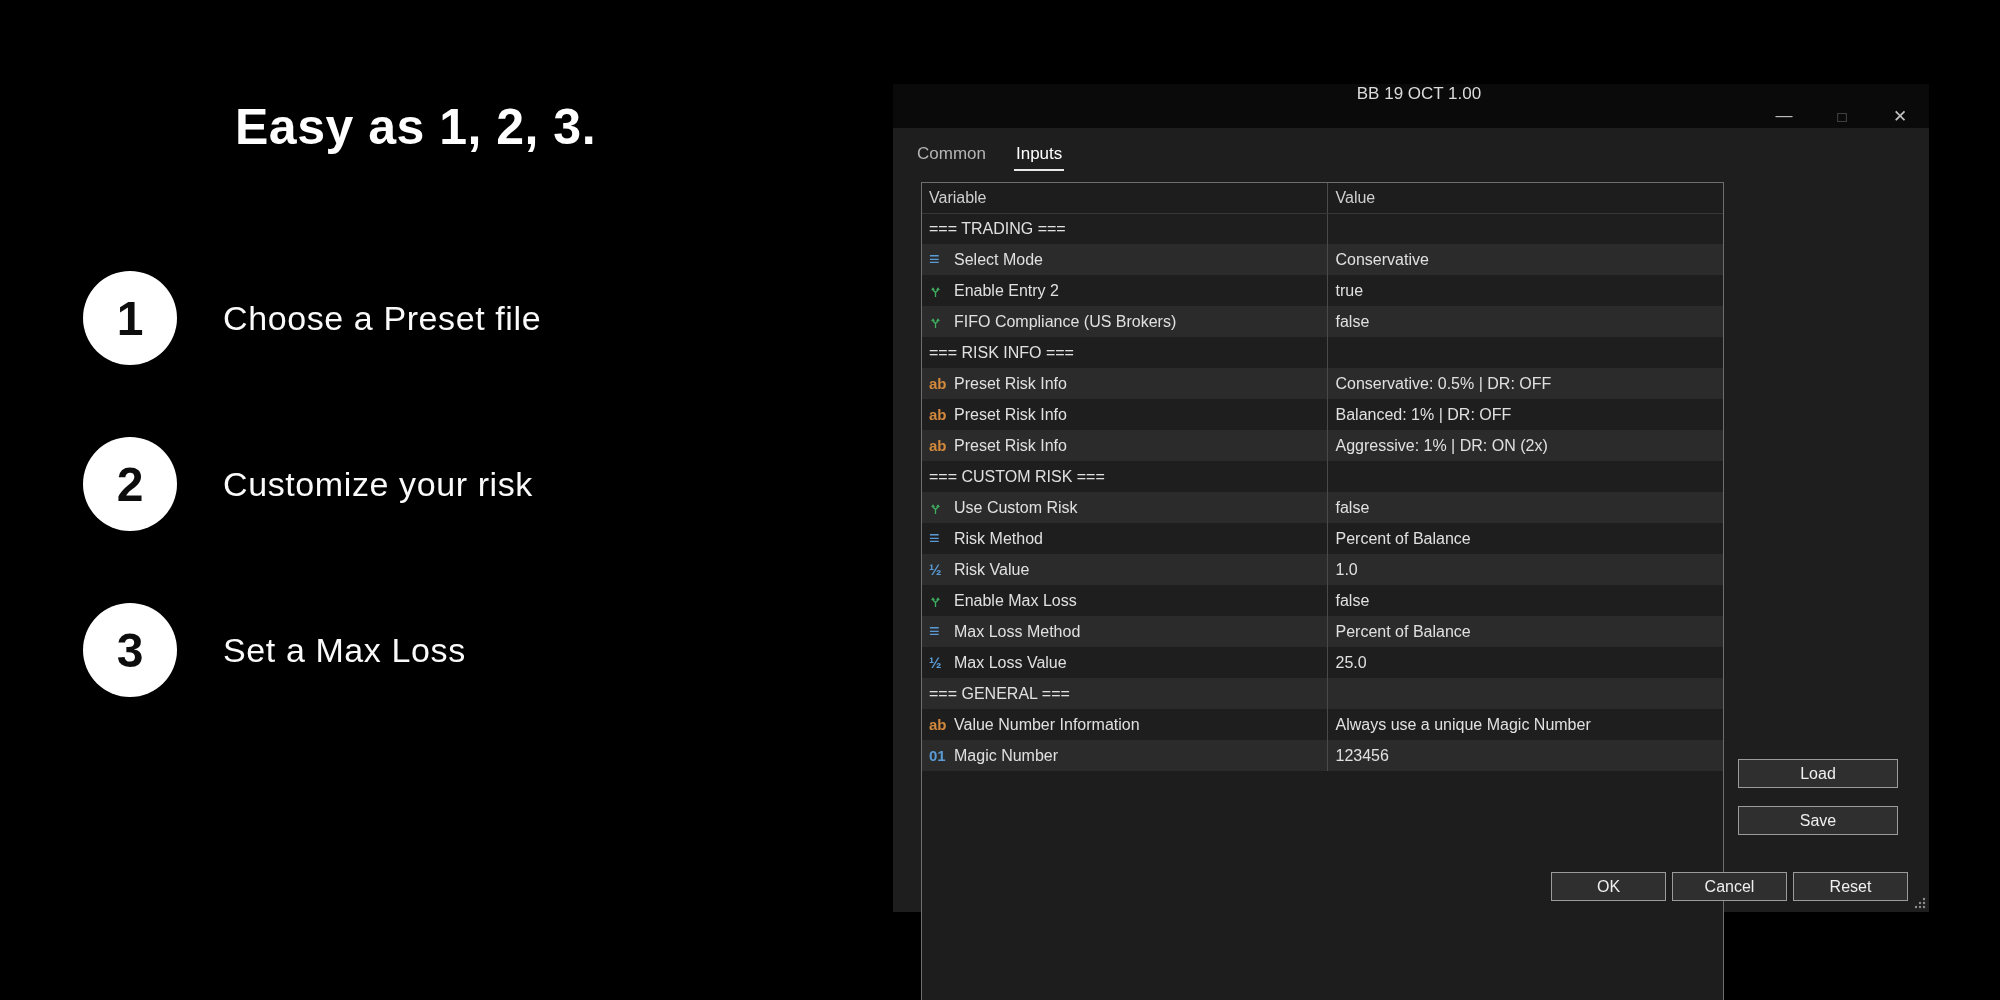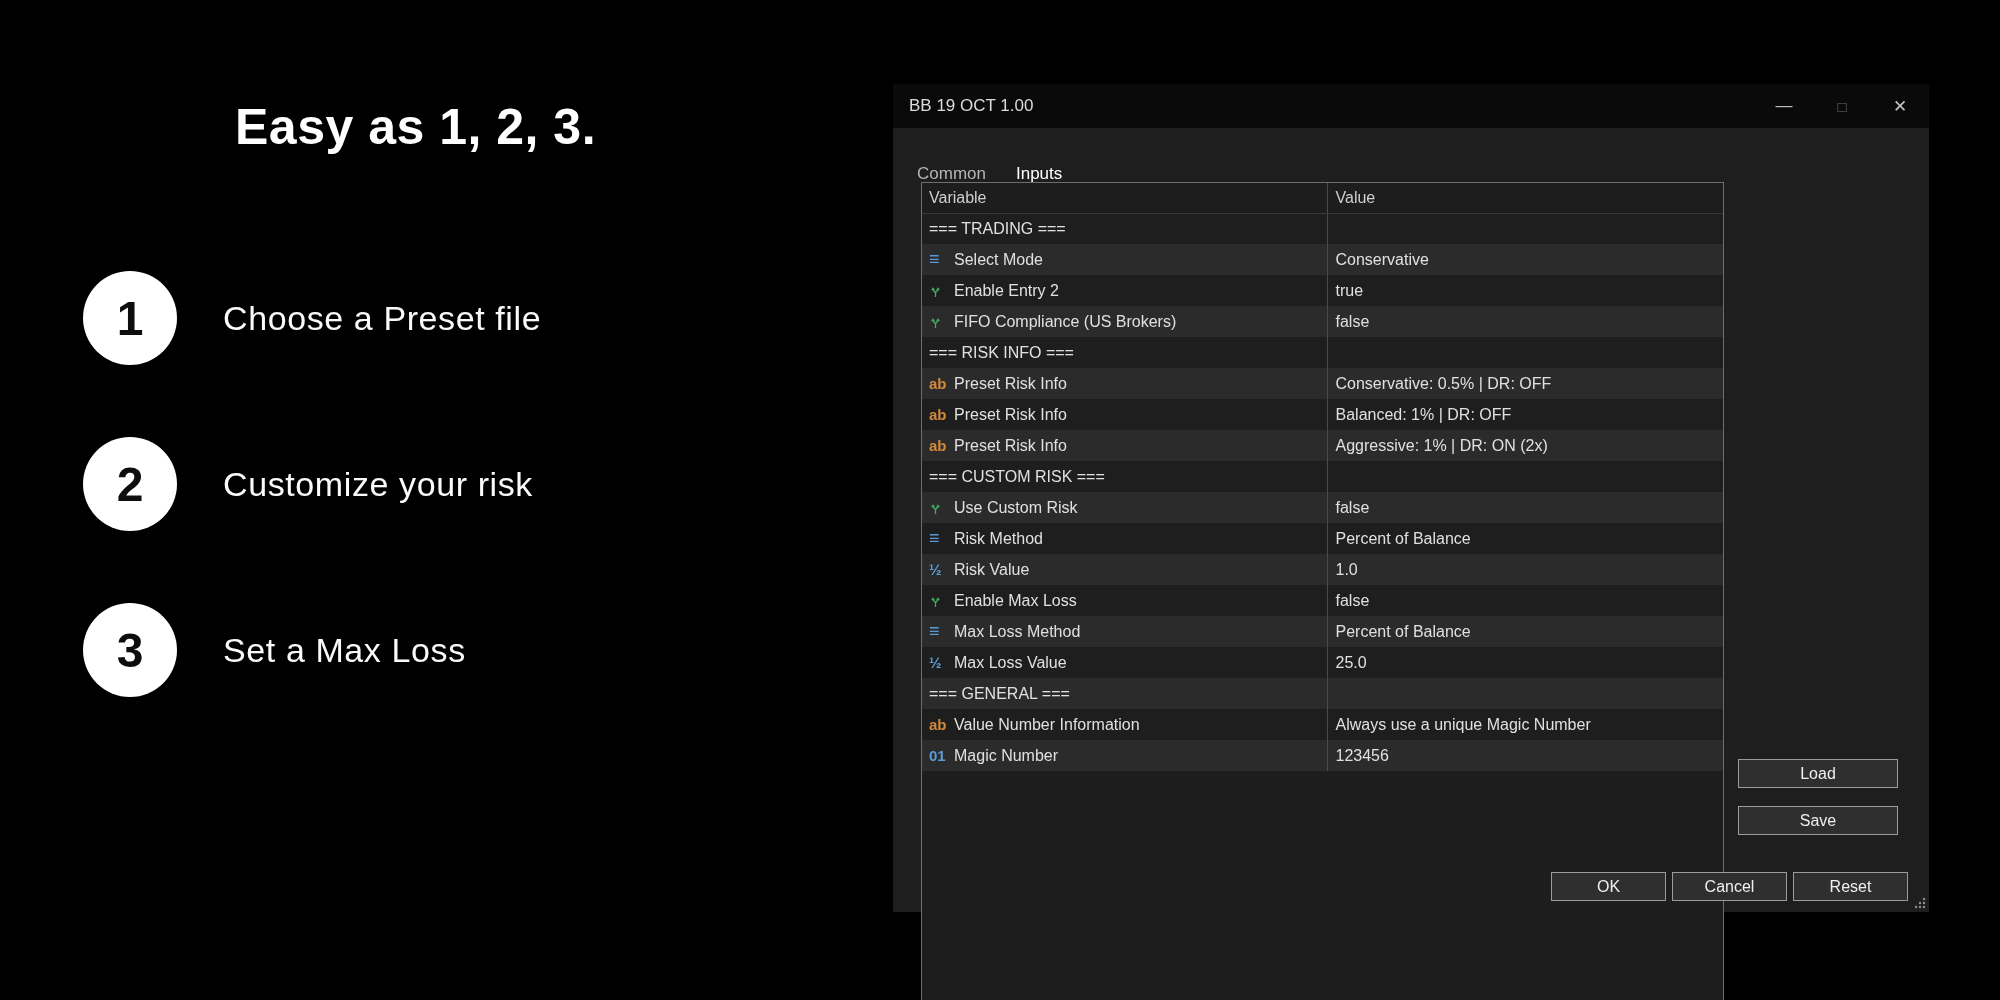--- a/index.html
+++ b/index.html
@@ -12,27 +12,27 @@
   .steps { position:absolute; left:83px; top:271px; display:flex; flex-direction:column; gap:72px; }
   .step { display:flex; align-items:center; gap:46px; height:94px; }
   .step-circle { width:94px; height:94px; border-radius:50%; background:#ffffff; color:#0d0d0d;
                  font-size:48px; font-weight:bold; display:flex; align-items:center; justify-content:center; }
   .step-label { font-size:34px; color:#fafafa; letter-spacing:0.6px; }
 
   
   .dialog { position:absolute; left:893px; top:84px; width:1036px; height:828px;
             background:#1e1e1e; color:#e2e2e2; }
   .titlebar { position:absolute; top:0; left:0; right:0; height:44px; background:#0a0a0a;
-              display:flex; align-items:center; padding-left:16px; font-size:17px; color:#dcdcdc; }
+              display:flex; align-items:center; padding-left:16px; font-size:17px; color:#dcdcdc;flex-direction:column; }
   .win-controls { margin-left:auto; display:flex; height:100%; }
   .win-btn { width:58px; height:100%; display:flex; align-items:center; justify-content:center;
              color:#c2c2c2; font-size:17px; cursor:default; }
   .win-btn.maximize { color:#6f6f6f; font-size:15px; }
 
-  .tab-bar { position:absolute; top:44px; left:22px; height:54px; display:flex; gap:26px; align-items:center;margin-top:20px; }
+  .tab-bar { position:absolute; top:44px; left:22px; height:54px; display:flex; gap:26px; align-items:center; }
   .tab { color:#b5b5b5; font-size:17px; padding:4px 2px 5px 2px; border-bottom:2px solid transparent; cursor:default; }
   .tab.active { color:#ffffff; border-bottom:2px solid #e9e9e9; }
 
   .param-table-wrap { position:absolute; left:28px; top:98px; width:803px; height:838px;
                       border:1px solid #6e6e6e; background:#1d1d1d; overflow:hidden; }
   table { width:100%; border-collapse:collapse; table-layout:fixed; font-size:16px; color:#e0e0e0; }
   th { height:30px; font-weight:400; text-align:left; padding:0 8px; color:#cfcfcf;
        border-bottom:1px solid #383838; }
   td { height:31px; padding:0 8px; overflow:hidden; white-space:nowrap; }
   tr.even td { background:#1e1e1e; }

